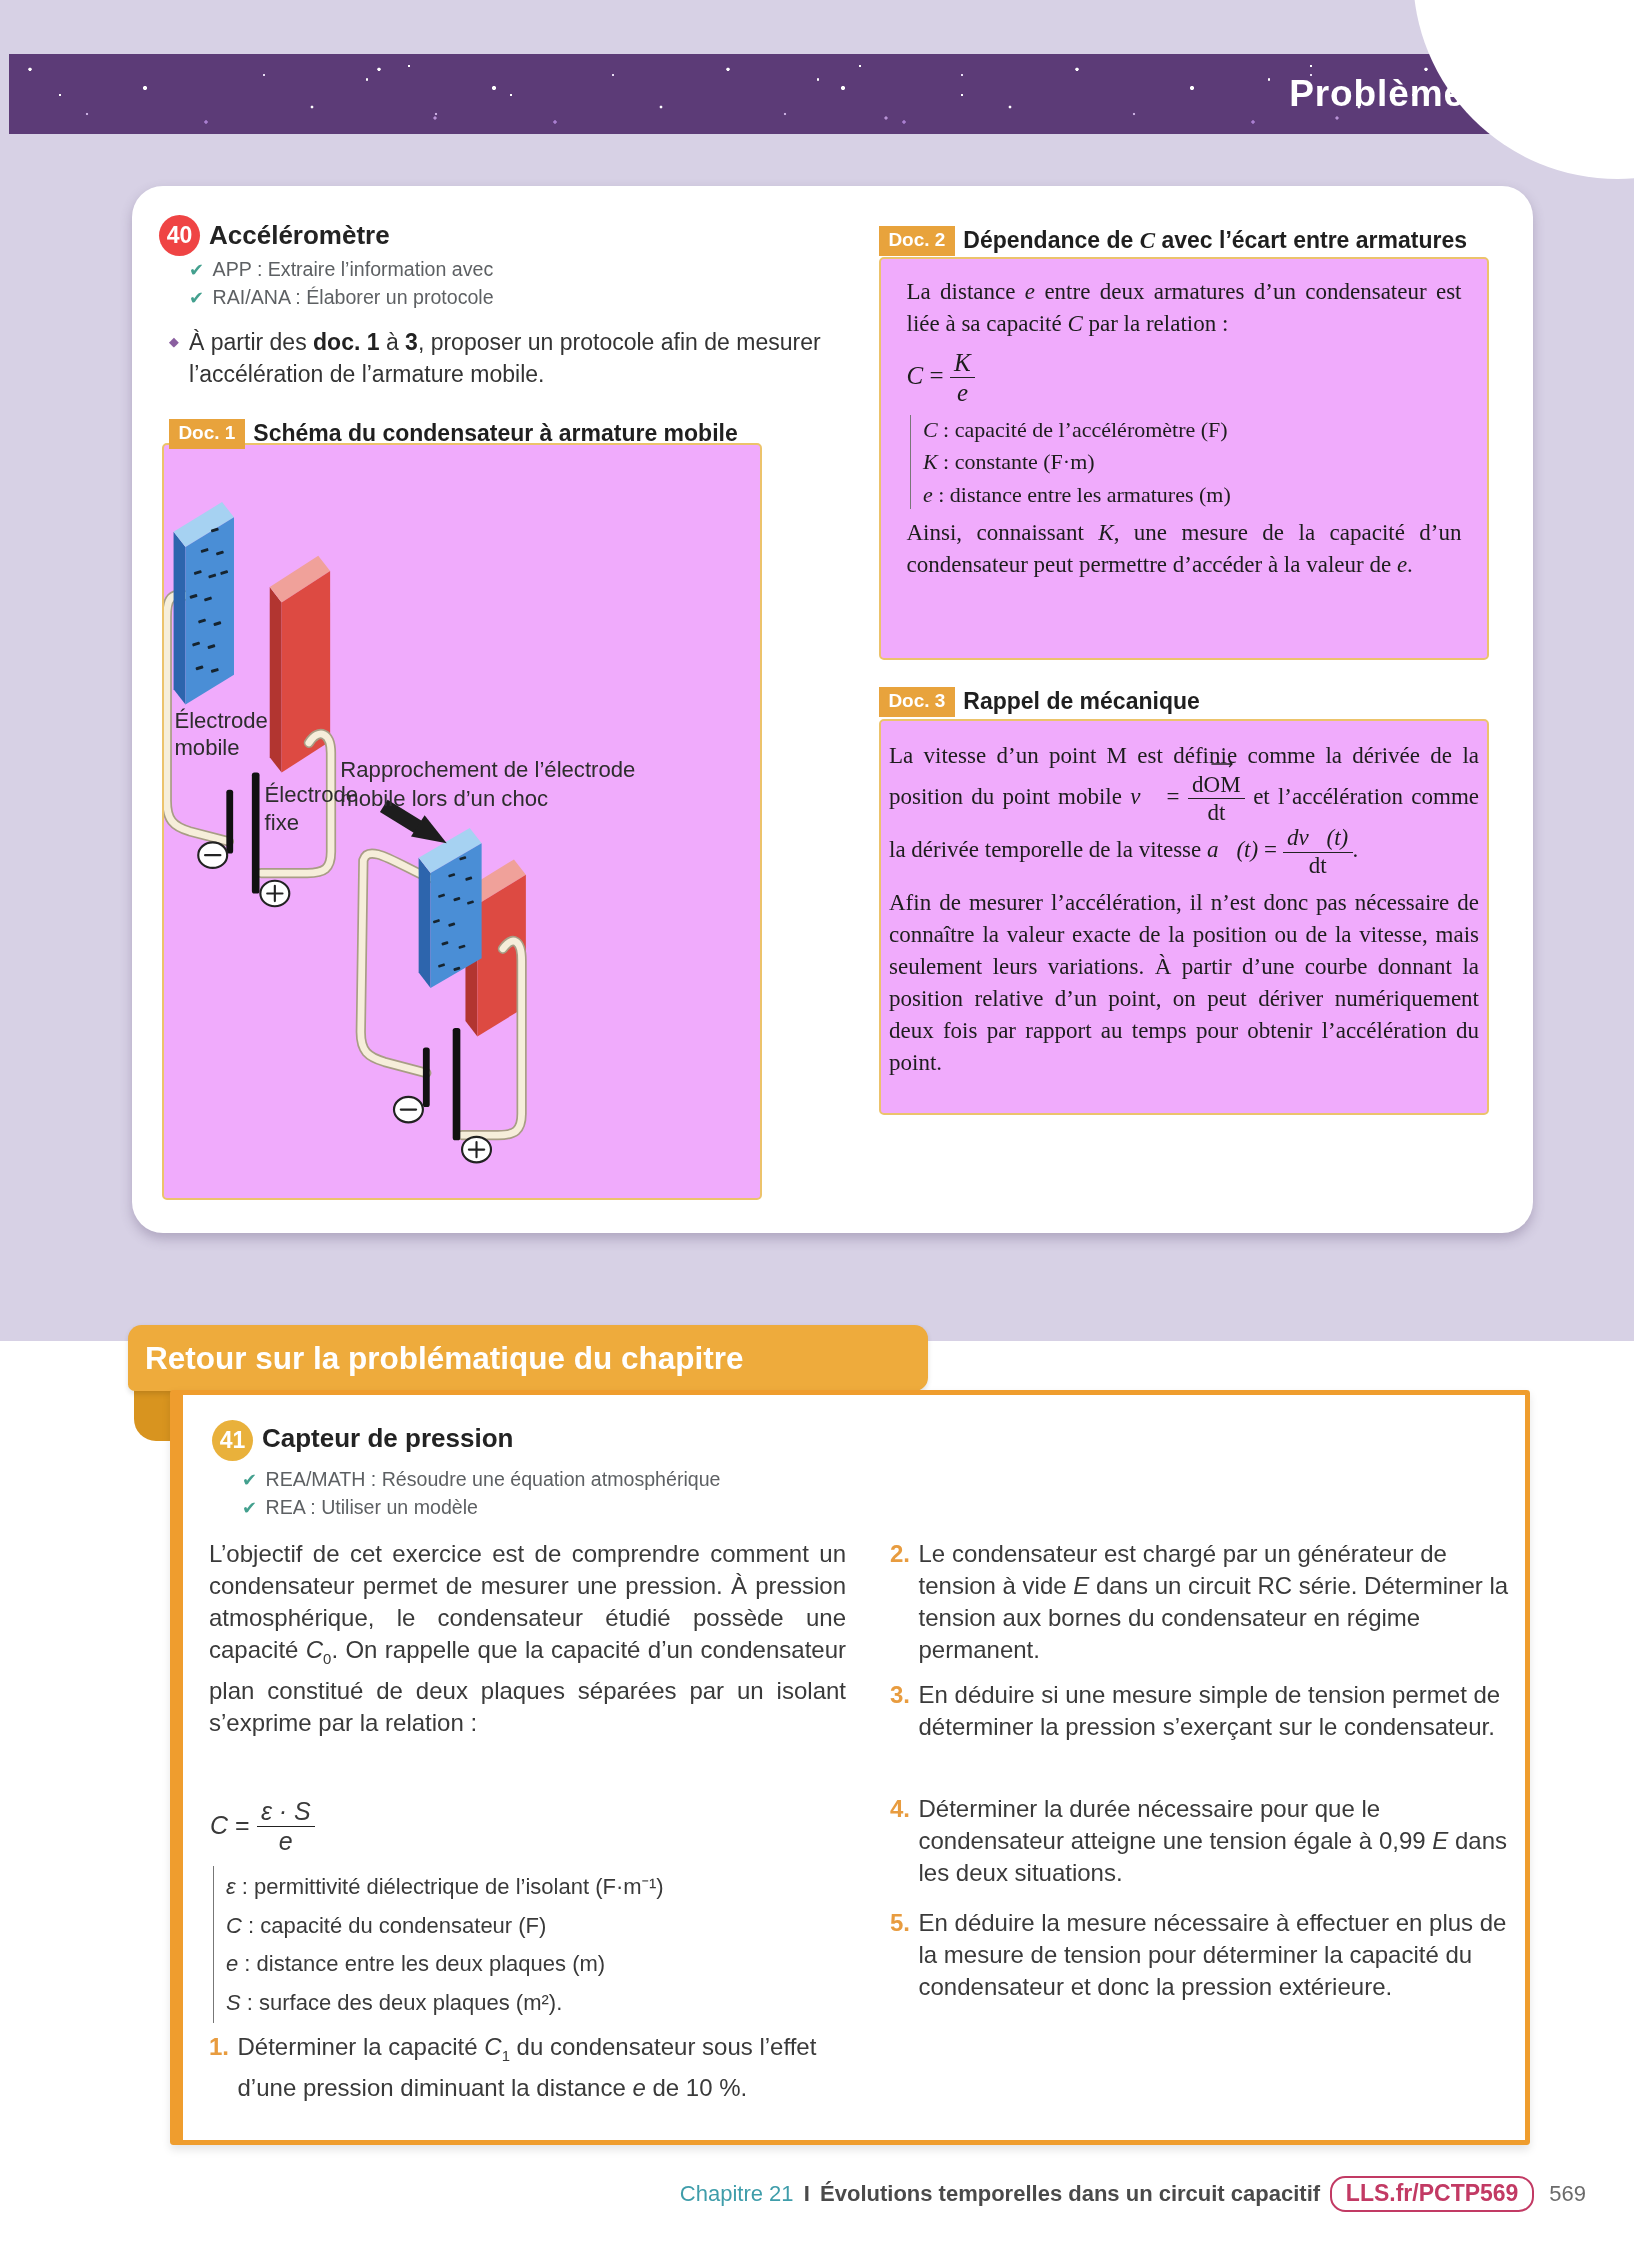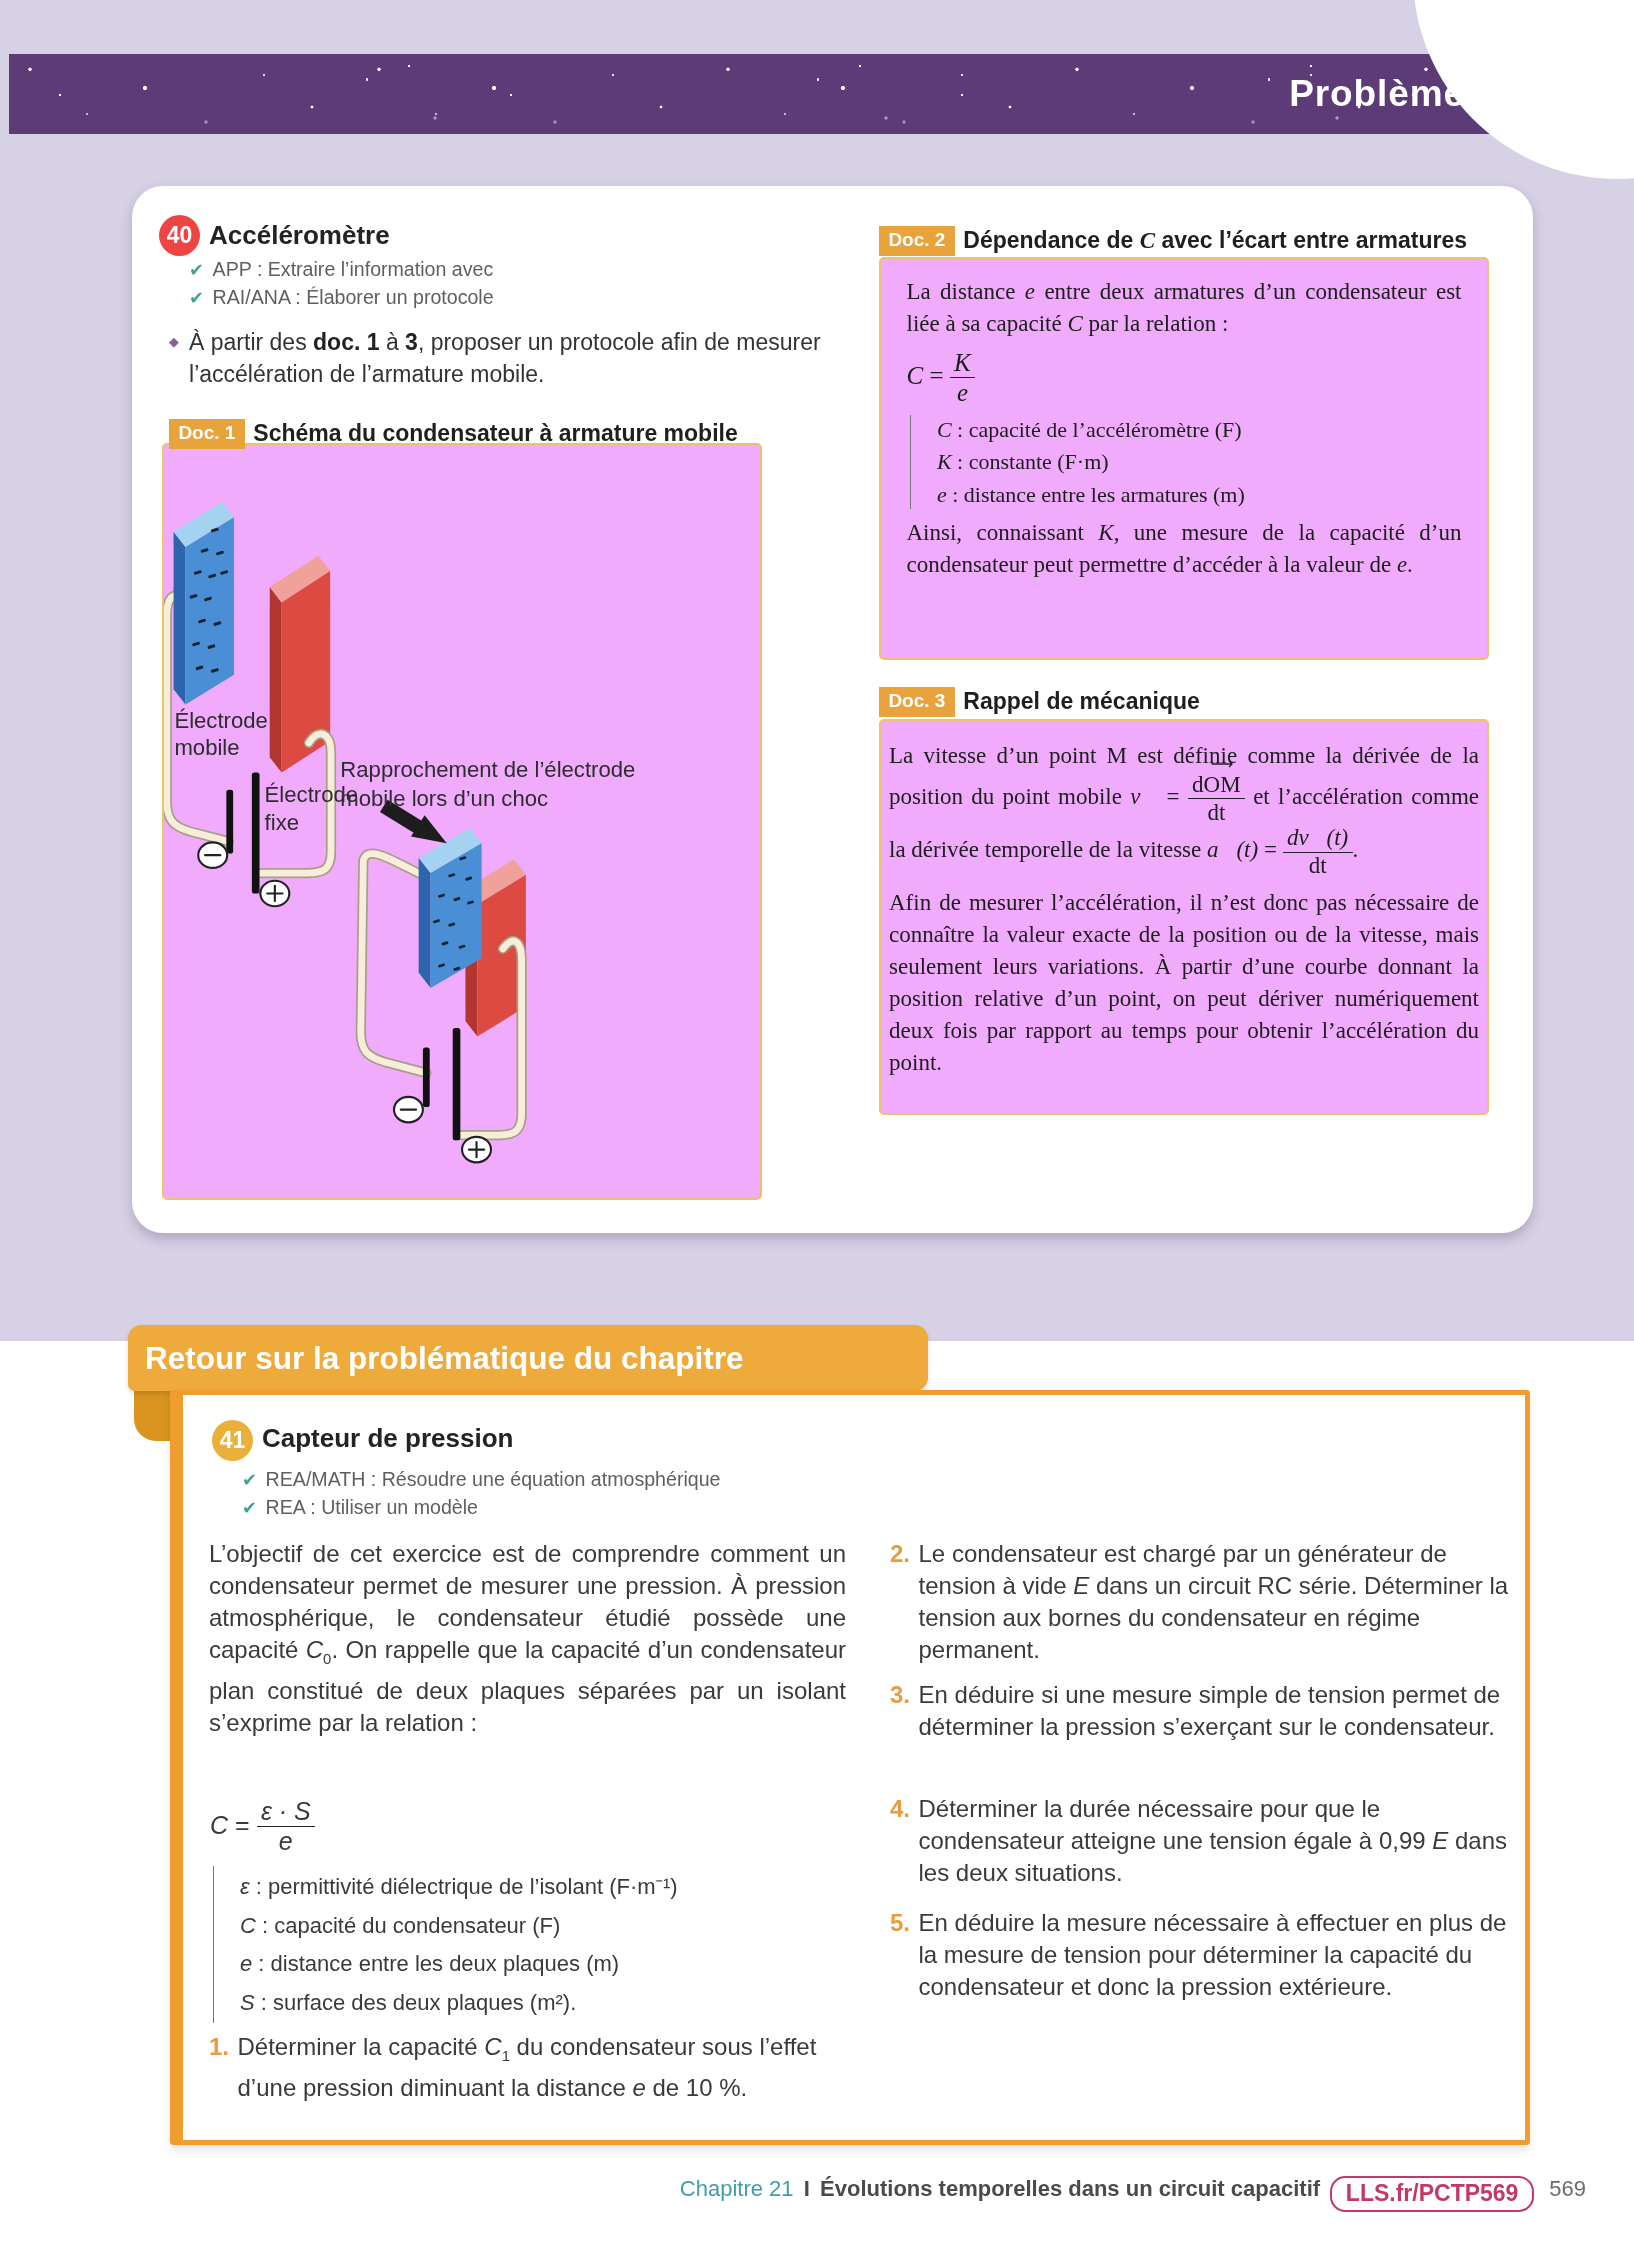--- a/index.html
+++ b/index.html
@@ -44,21 +44,21 @@
 
   .doc-head{position:absolute;display:flex;align-items:center;gap:8.5px;z-index:6;}
   .doc-badge{background:#e8a33c;color:#fff;font-weight:bold;font-size:19px;padding:3.4px 9.4px 4.3px 9.4px;}
   .doc-title{font-size:23px;font-weight:bold;color:#1f1f1f;white-space:nowrap;}
   .tvar{font-family:"Liberation Serif",serif;font-style:italic;}
   .ybox{position:absolute;background:#f0abfc;border:2.6px solid #ecc36b;border-radius:5px;z-index:4;}
 
   .serif-body{font-family:"Liberation Serif",serif;font-size:23px;line-height:32px;color:#1d1d1d;
     text-align:justify;}
   .serif-body .v{font-style:italic;}
-  .varlist{border-left:1.7px solid #777;padding-left:26px;margin:8.5px 0 8.5px 3.4px;text-align:left;}
+  .varlist{border-left:1.7px solid #777;padding-left:12px;margin:8.5px 0 8.5px 3.4px;text-align:left;}
   .varlist div{margin:3.4px 0;}
   .frac{display:inline-block;text-align:center;vertical-align:middle;line-height:1.1;}
   .frac .num{display:block;border-bottom:1.7px solid #222;padding:0 4.3px 0.9px 4.3px;}
   .frac .den{display:block;padding-top:0.9px;}
   .formula-line{margin:8.5px 0;text-align:left;font-size:25px;}
   .oarr{position:relative;display:inline-block;}
   .oarr::after{content:"\27F6";position:absolute;left:0;right:0;top:-17px;font-size:16px;
     font-style:normal;text-align:center;}
 
   
@@ -74,21 +74,21 @@
   .just{text-align:justify;}
   .question{position:absolute;display:flex;gap:8.5px;z-index:5;}
   .qnum{color:#e89c3f;font-weight:bold;font-size:24px;line-height:32px;}
   .qtext{font-size:24px;line-height:32px;color:#3a3a3a;}
   .sans-var{font-style:italic;}
   sub{font-size:0.62em;}
   .layer{position:absolute;z-index:5;}
 
   
   .footer{position:absolute;left:0;right:49px;top:2176px;display:flex;justify-content:flex-end;
-    align-items:flex-start;gap:10.2px;z-index:5;}
+    align-items:center;gap:10.2px;z-index:5;}
   .f-chapter{color:#3f9daa;font-size:22px;}
   .f-sep{color:#4a4a4a;font-weight:bold;font-size:22px;}
   .f-title{color:#4a4a4a;font-weight:bold;font-size:22px;}
   .f-pill{border:2.6px solid #c23a64;border-radius:15.3px;color:#c23a64;font-weight:bold;font-size:23px;
     padding:1.7px 13.6px 3.4px 13.6px;background:#fff;}
   .f-page{color:#6b6b6b;font-size:22px;margin-left:5.1px;}
 
   
   svg text{font-family:"Liberation Sans",sans-serif;font-size:26px;fill:#2d2d2d;}
   .wire-out{fill:none;stroke:#a89d85;stroke-width:12;stroke-linecap:round;stroke-linejoin:round;}

